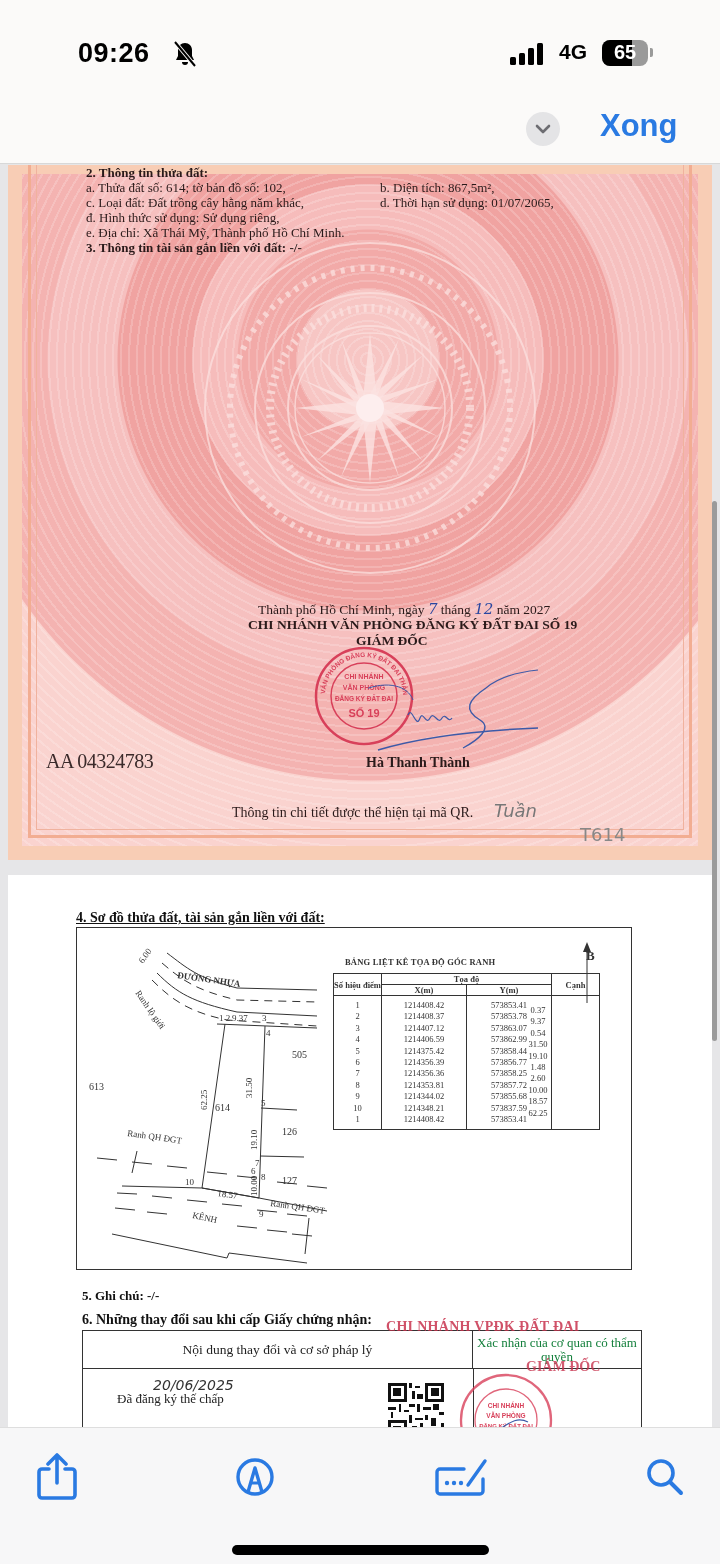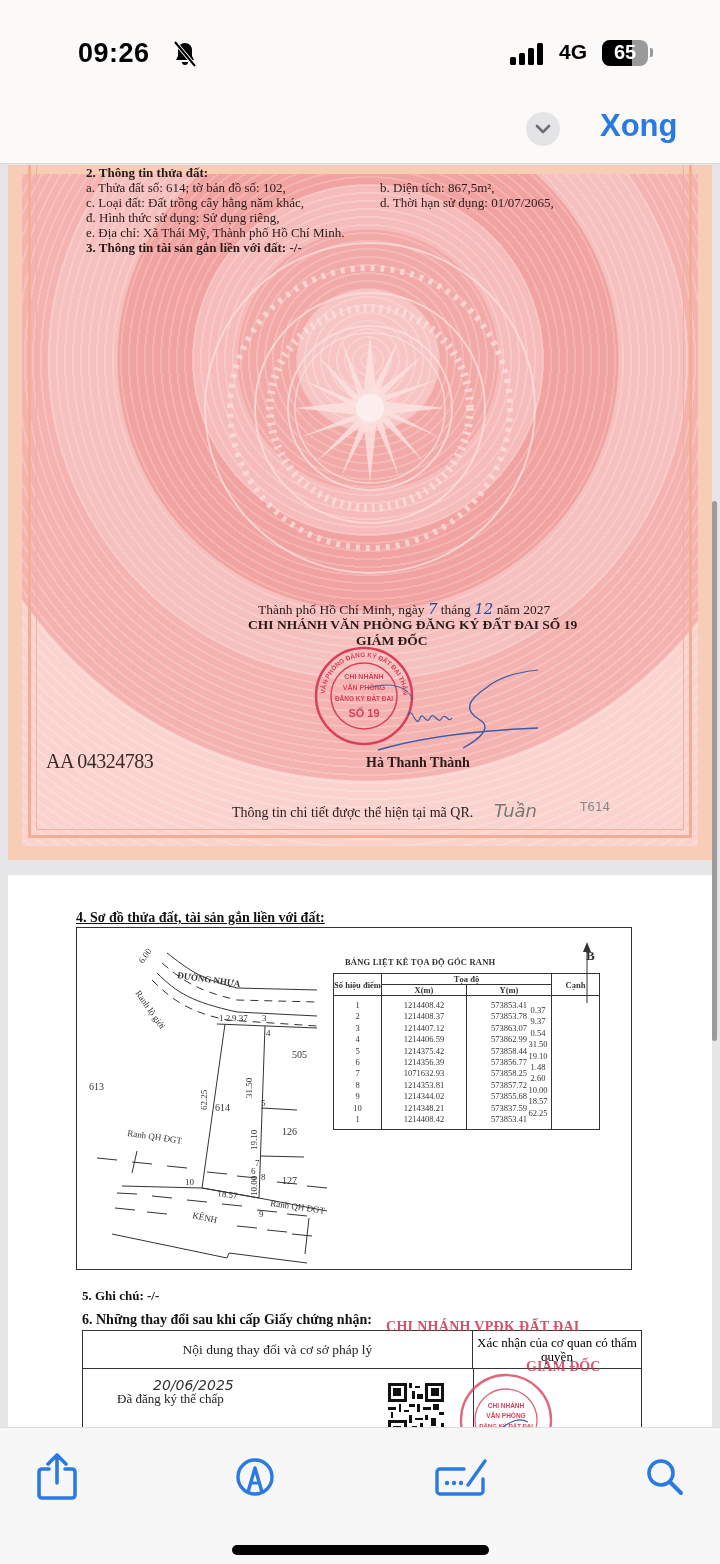--- a/index.html
+++ b/index.html
@@ -43,21 +43,21 @@
   .date-line { position: absolute; left: 250px; top: 440px; font-size: 13.5px; color: #2a1a1a; white-space: nowrap; }
   .hand { font-family: "DejaVu Serif", serif; font-style: italic; color: #2846a0; font-size: 15px; }
   .office-line { position: absolute; left: 240px; top: 457px; font-size: 13.5px; font-weight: 700; color: #2a1a1a; white-space: nowrap; }
   .director-line { position: absolute; left: 348px; top: 473px; font-size: 13.5px; font-weight: 700; color: #2a1a1a; white-space: nowrap; }
   .stamp { position: absolute; left: 305px; top: 485px; width: 102px; height: 102px; }
   .signature { position: absolute; left: 360px; top: 500px; width: 200px; height: 95px; }
   .serial { position: absolute; left: 38px; top: 590px; font-family: "Liberation Serif", serif; font-size: 20px; color: #3a2a2a; letter-spacing: -0.5px; }
   .signer { position: absolute; left: 358px; top: 595px; font-size: 14px; font-weight: 700; color: #2a1a1a; }
   .qr-note { position: absolute; left: 224px; top: 645px; font-size: 14px; color: #2a1a1a; }
   .hand-mark1 { position: absolute; left: 486px; top: 640px; font-family: "DejaVu Sans", sans-serif; font-size: 18px; color: #777; font-style: italic; }
-  .hand-mark2 { position: absolute; left: 572px; top: 640px; font-family: "DejaVu Sans", sans-serif; font-size: 12px; color: #888; }
+  .hand-mark2 { position: absolute; left: 572px; top: 664px; font-family: "DejaVu Sans", sans-serif; font-size: 18px; color: #888; }
 
   
   .page2 { position: absolute; left: 8px; top: 710px; width: 704px; height: 600px; background: #fff; }
   .sec4-title { position: absolute; left: 68px; top: 35px; font-size: 14px; font-weight: 700; color: #111; text-decoration: underline; }
   .plot-frame { position: absolute; left: 68px; top: 52px; width: 556px; height: 343px; border: 1.5px solid #333; }
   .plot-svg { position: absolute; left: 0; top: 0; width: 556px; height: 343px; }
 
   .coord-title { position: absolute; left: 337px; top: 82px; font-size: 8.5px; font-weight: 700; color: #333; letter-spacing: 0.2px; }
   .coord-table { position: absolute; left: 325px; top: 98px; border-collapse: collapse; font-size: 8.5px; color: #333; }
   .coord-table th, .coord-table td { border-left: 1.3px solid #333; border-right: 1.3px solid #333; text-align: center; padding: 0; }
@@ -71,21 +71,21 @@
   .col-c { width: 48px; }
   .edges { position: absolute; left: 506px; top: 130px; width: 48px; font-size: 8.5px; color: #333; }
   .edges div { height: 11.4px; line-height: 11.4px; text-align: center; }
 
   .north { position: absolute; left: 578px; top: 73px; font-size: 13px; font-weight: 700; color: #333; }
 
   .sec5 { position: absolute; left: 74px; top: 413px; font-size: 13px; font-weight: 700; color: #111; }
   .sec6 { position: absolute; left: 74px; top: 437px; font-size: 14px; font-weight: 700; color: #111; }
   .changes-table { position: absolute; left: 74px; top: 455px; width: 560px; height: 160px; border: 1.3px solid #333; }
   .ch-head-left { position: absolute; left: 0; top: 0; width: 390px; height: 38px; border-right: 1.3px solid #333; border-bottom: 1.3px solid #333; display: flex; align-items: center; justify-content: center; font-size: 13.5px; color: #222; }
-  .ch-head-right { position: absolute; left: 390px; top: 0; width: 168px; height: 38px; border-bottom: 1.3px solid #333; text-align: center; font-size: 13px; color: #000000; line-height: 14px; padding-top: 5px; }
+  .ch-head-right { position: absolute; left: 390px; top: 0; width: 168px; height: 38px; border-bottom: 1.3px solid #333; text-align: center; font-size: 13px; color: #15803d; line-height: 14px; padding-top: 5px; }
   .ch-col-divider { position: absolute; left: 390px; top: 38px; width: 1.3px; bottom: 0; background: #333; }
   .ch-date { position: absolute; left: 34px; top: 46px; font-family: "DejaVu Sans", sans-serif; font-style: italic; font-size: 14px; color: #333; margin-left: 36px; }
   .ch-entry { position: absolute; left: 34px; top: 60px; font-size: 13px; color: #222; }
   .ch-qr { position: absolute; left: 305px; top: 52px; width: 56px; height: 56px; }
   .red-header { position: absolute; left: 378px; top: 444px; font-size: 14px; font-weight: 700; color: #c8334e; letter-spacing: 0.3px; opacity: 0.85; }
   .red-director { position: absolute; left: 518px; top: 484px; font-size: 14px; font-weight: 700; color: #c8334e; opacity: 0.8; }
   .stamp2 { position: absolute; left: 450px; top: 497px; width: 96px; height: 96px; }
   .scroll-thumb { position: absolute; right: 3px; top: 336px; width: 5px; height: 540px; border-radius: 3px; background: #7a7a7a; opacity: 0.7; }
 
   
@@ -312,21 +312,21 @@
             <td></td>
           </tr>
         <tr>
             <td>6</td>
             <td>1214356.39</td>
             <td>573856.77</td>
             <td></td>
           </tr>
         <tr>
             <td>7</td>
-            <td>1071632.93</td>
+            <td>1214356.36</td>
             <td>573858.25</td>
             <td></td>
           </tr>
         <tr>
             <td>8</td>
             <td>1214353.81</td>
             <td>573857.72</td>
             <td></td>
           </tr>
         <tr>

